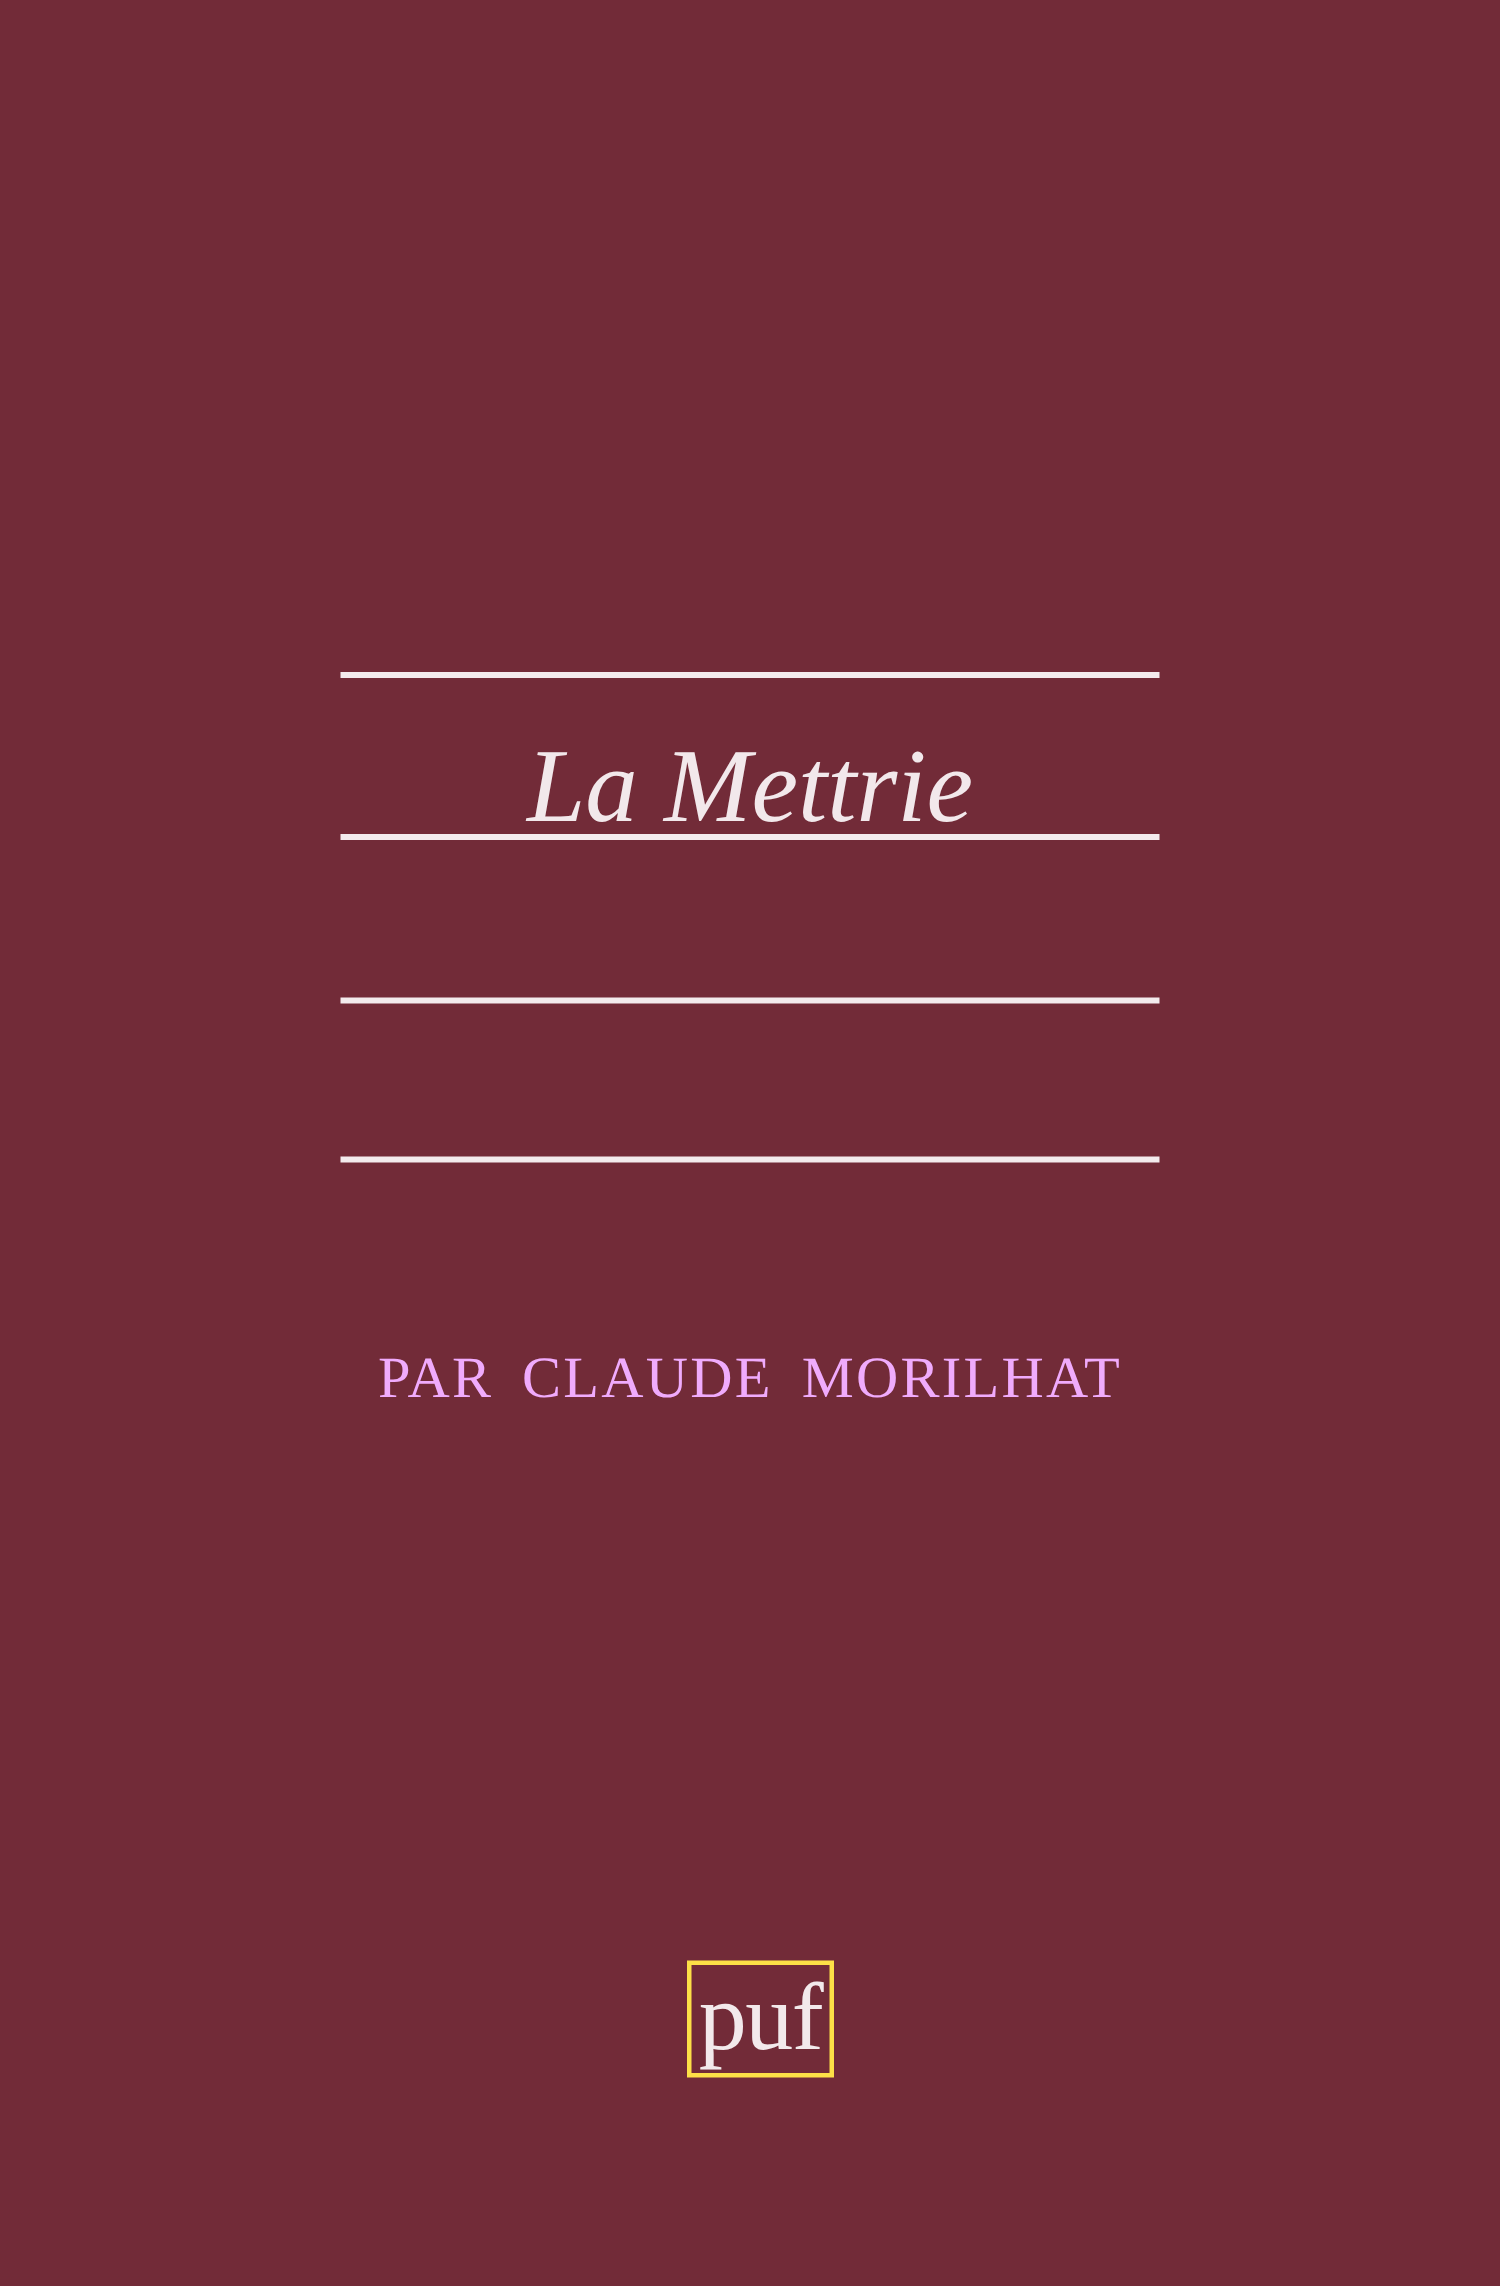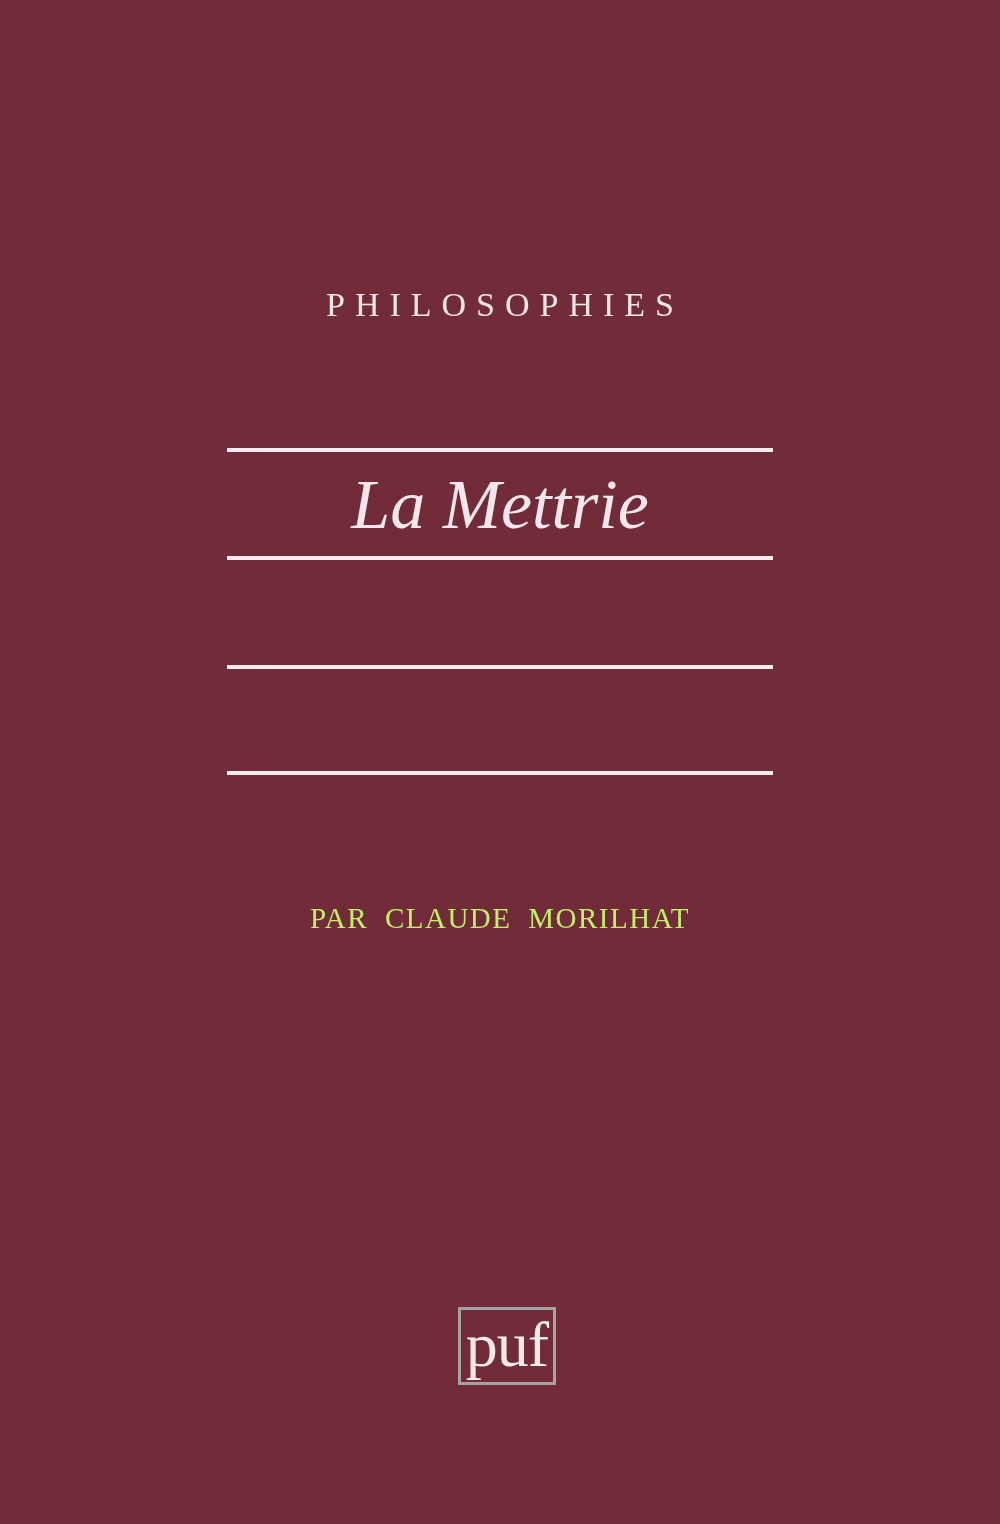--- a/index.html
+++ b/index.html
@@ -50,64 +50,63 @@
     width: 546px;
     display: flex;
     align-items: center;
     justify-content: center;
     color: #F2E8EB;
     font-style: italic;
     font-size: 70px;
     line-height: 1.1;
     white-space: nowrap;
   }
-  .title-row-1 { top: 452px; height: 104px; }
+  .title-row-1 { top: 472px; height: 104px; }
   .title-row-2 { top: 560px; height: 105px; }
   .title-row-3 { top: 669px; height: 102px; }
   
   .author {
     position: absolute;
     top: 904px;
     left: 0;
     width: 100%;
     text-align: center;
-    font-size: 29px;
+    font-size: 39px;
     line-height: 29px;
     letter-spacing: 1.5px;
     word-spacing: 8px;
-    color: #bef264;
+    color: #f0abfc;
   }
   
   .puf-box {
     position: absolute;
     left: 458px;
     top: 1307px;
     width: 98px;
     height: 78px;
     box-sizing: border-box;
-    border: 3px solid #a3a3a3;
+    border: 3px solid #fde047;
     display: flex;
     justify-content: center;
     align-items: flex-start;
     overflow: hidden;
   }
   .puf-text {
     font-size: 64px;
     line-height: 70px;
     letter-spacing: -1px;
     color: #F2E9EB;
     font-weight: 400;
   }
 </style>
 </head>
 <body>
 
 <div class="cover">
 
-  <div class="collection">PHILOSOPHIES</div>
 
   <div class="rule rule-1"></div>
 
   <div class="title-row title-row-1">La Mettrie</div>
 
   <div class="rule rule-2"></div>
 
 
   <div class="rule rule-3"></div>
 

